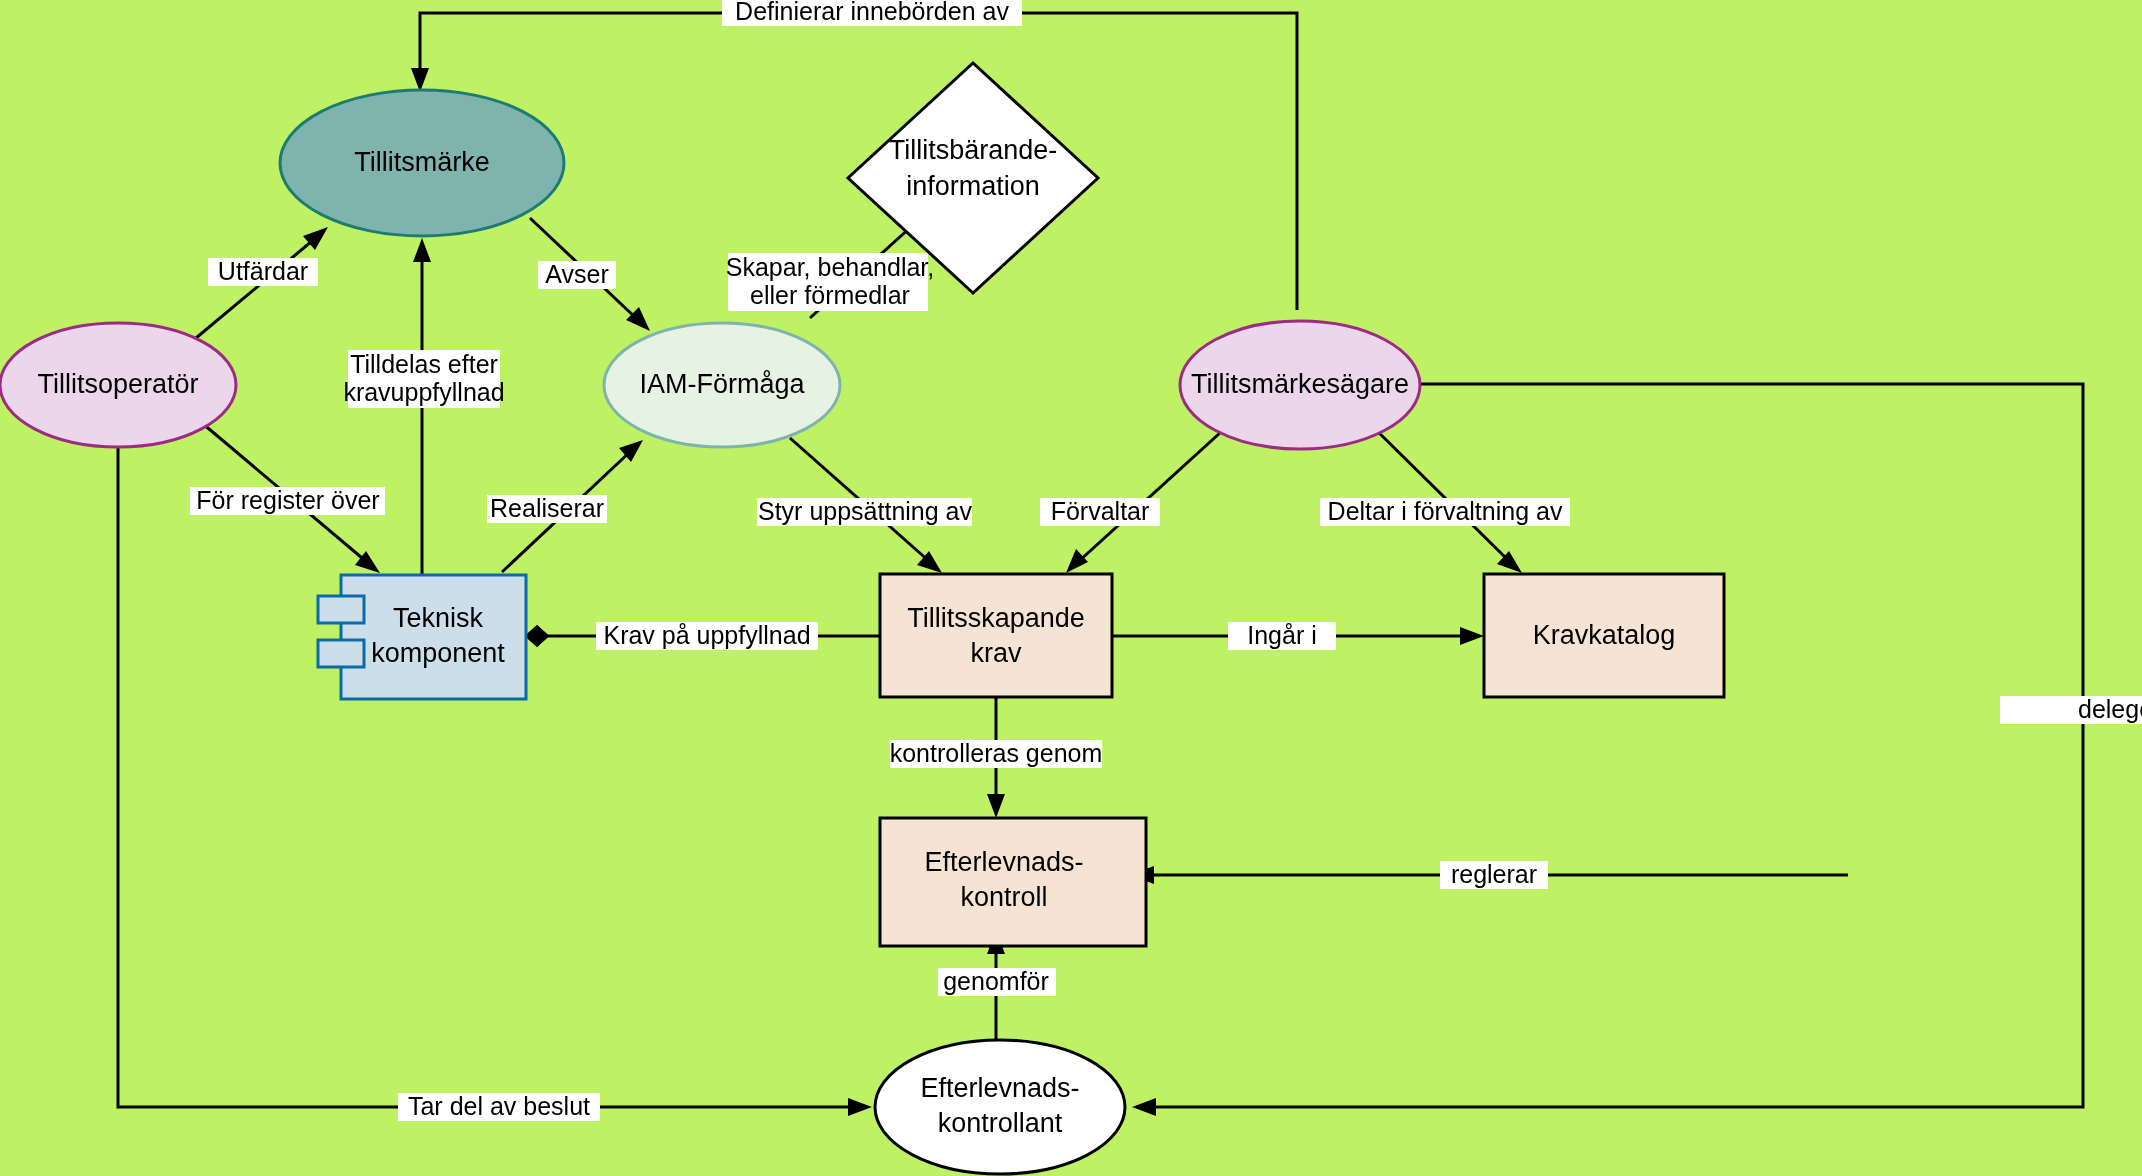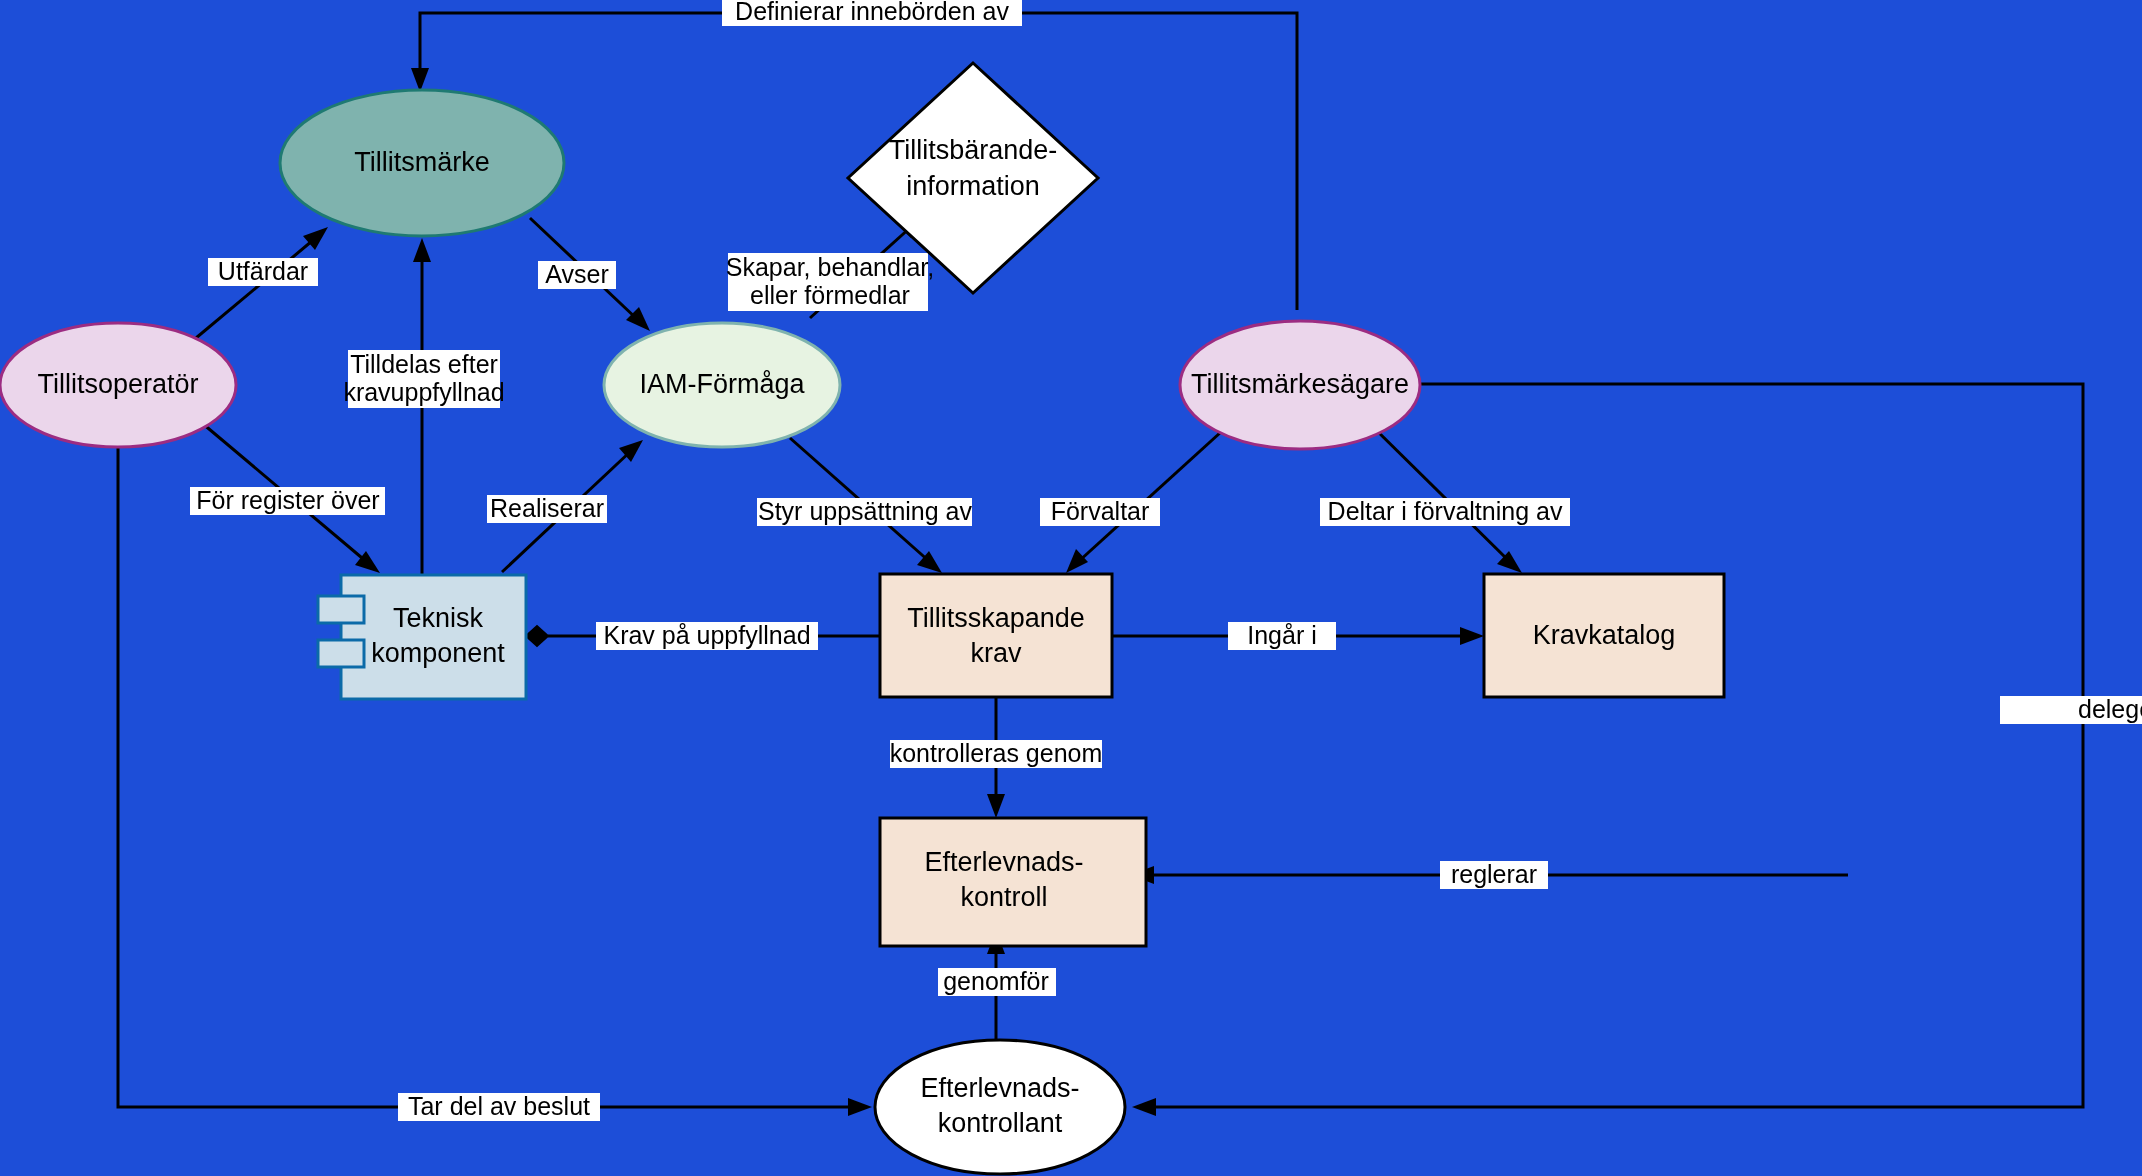--- a/index.html
+++ b/index.html
@@ -11,21 +11,21 @@
   body {
     width: 2142px;
     height: 1176px;
     font-family: "Liberation Sans", sans-serif;
     overflow: hidden;
   }
   #diagram-root {
     position: relative;
     width: 2142px;
     height: 1176px;
-    background: #1d4ed8;
+    background: #bef264;
   }
   svg#diagram-canvas {
     display: block;
     width: 2142px;
     height: 1176px;
   }
   .node-shape {
     stroke-width: 3;
   }
   .edge-line {

